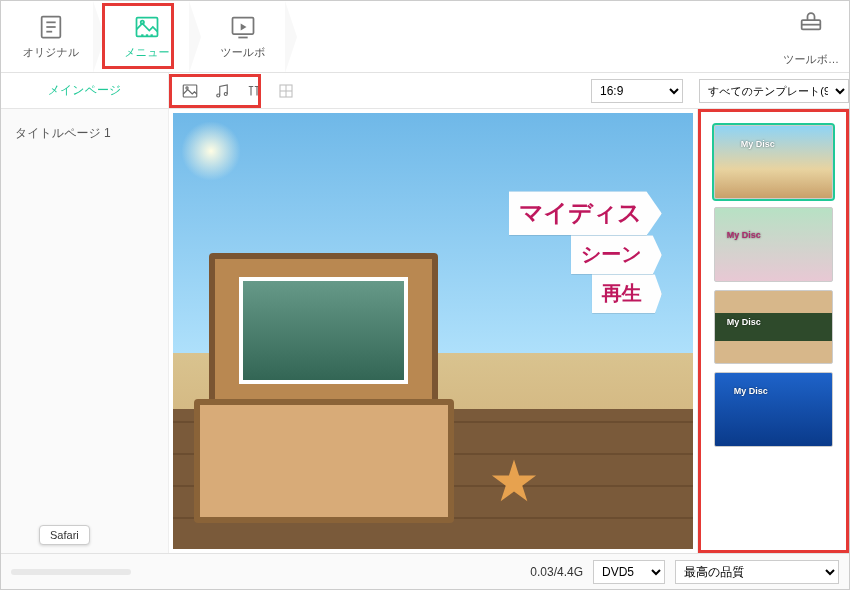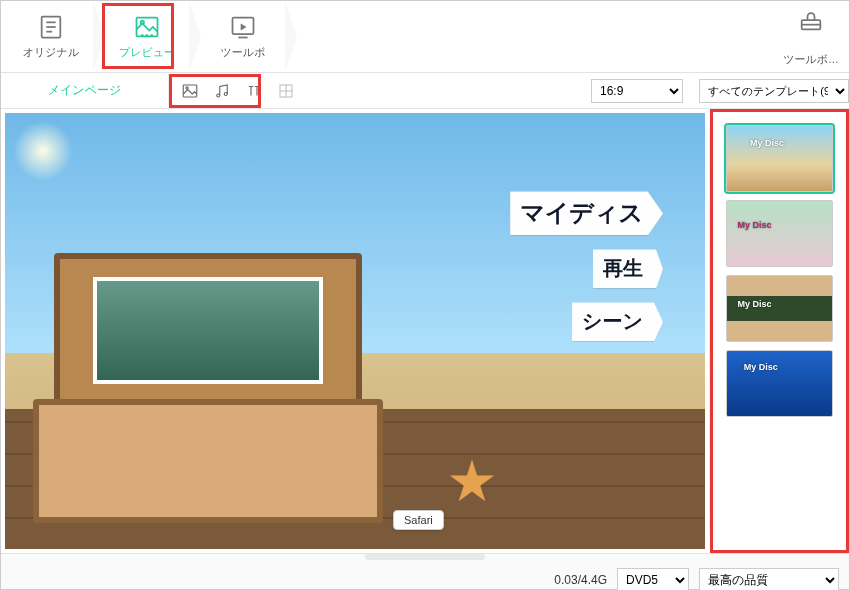--- a/index.html
+++ b/index.html
@@ -34,47 +34,47 @@
   .aspect-select { margin-left:auto; margin-right:16px; }
   select { height:24px; font-size:12px; background:#fff; border:1px solid #ccc; padding:0 4px; }
   .tmpl-filter { width:150px; font-size:11px; }
 
   
   .body { flex:1; display:flex; min-height:0; background:#fff; }
   .sidebar-left { width:168px; border-right:1px solid #eee; background:#fafafa; padding:8px 10px; }
   .sidebar-left .item { font-size:12px; color:#555; padding:8px 4px; }
   .preview-area { flex:1; display:flex; flex-direction:column; min-width:0; padding:0 4px; }
   .preview-canvas { flex:1; margin:4px 0; position:relative; overflow:hidden; background:#87ceeb; }
-  .sidebar-right { width:140px; border-left:1px solid #eee; padding:16px; position:relative;border-radius:23px; }
+  .sidebar-right { width:152px; border-left:1px solid #eee; padding:16px; position:relative; }
 
   
   .sky { position:absolute; inset:0; background:linear-gradient(#6fb8e8 0%, #aee0fb 55%, #d9c38f 55%, #caa46a 100%); }
   .sun { position:absolute; left:8px; top:8px; width:60px;height:60px; background:radial-gradient(circle,#fffde4 0%, rgba(255,253,228,0) 70%); border-radius:50%; }
   .wood { position:absolute; left:0;right:0;bottom:0; height:32%; background:repeating-linear-gradient(0deg,#7a5a3a 0 30px,#6b4d30 30px 32px); }
   .suitcase { position:absolute; left:4%; bottom:6%; width:50%; height:62%; }
   .suitcase .lid { position:absolute; left:6%; top:0; width:88%; height:58%; background:#b98851; border:6px solid #7a5532; border-radius:4px; display:flex;align-items:center;justify-content:center; }
   .suitcase .lid .photo { width:78%; height:74%; background:linear-gradient(#698, #365); border:4px solid #fff; }
   .suitcase .base { position:absolute; left:0; bottom:0; width:100%; height:46%; background:#d8ab78; border:6px solid #8a6338; border-radius:4px; }
-  .signs { position:absolute; right:6%; top:18%; display:flex; flex-direction:column; gap:14px; align-items:flex-end; font-size:20px; color:#0f172a; font-weight:600; }
+  .signs { position:absolute; right:6%; top:18%; display:flex; flex-direction:column; align-items:flex-end; font-size:20px; color:#be185d; font-weight:600; }
   .sign { background:#fefefe; padding:6px 20px 6px 10px; clip-path:polygon(0 0,90% 0,100% 50%,90% 100%,0 100%); box-shadow:0 1px 2px rgba(0,0,0,.3);}
   .starfish { position:absolute; right:30%; bottom:10%; width:46px;height:46px; background:#e7a24f; clip-path:polygon(50% 0%,61% 35%,98% 35%,68% 57%,79% 91%,50% 70%,21% 91%,32% 57%,2% 35%,39% 35%); }
 
   
   .thumbs { display:flex; flex-direction:column; gap:8px; }
   .thumb { width:100%; aspect-ratio: 16/10; border:1px solid #ccc; border-radius:2px; position:relative; overflow:hidden; }
   .thumb.selected { outline:2px solid #20c997; }
   .thumb-label { position:absolute; font-size:9px; color:#fff; font-weight:700; text-shadow:0 0 2px rgba(0,0,0,.6);}
   .t1 { background:linear-gradient(#8fd4f5 0%,#e8d3a0 60%,#c9a06a 100%); }
   .t2 { background:linear-gradient(#b7e1c4,#e8c8d4); }
   .t3 { background:linear-gradient(#d7b78a 0%,#d7b78a 30%,#2e4a2b 30%,#2e4a2b 70%,#d7b78a 70%); }
   .t4 { background:linear-gradient(#1e63c9,#0a3a8a); }
   .tmpl-hl { position:absolute; inset:0; border:3px solid #e53935; pointer-events:none; }
 
   
-  .bottombar { height:36px; border-top:1px solid #e2e2e2; background:#fafafa; display:flex; align-items:center; padding:0 10px; gap:8px;flex-direction:column; }
+  .bottombar { height:36px; border-top:1px solid #e2e2e2; background:#fafafa; display:flex; align-items:center; padding:0 10px; gap:8px; }
   .progress { width:120px; height:6px; background:#e8e8e8; border-radius:3px; position:relative; }
   .safari-tip { position:absolute; left:28px; bottom:30px; background:#fff; border:1px solid #ccc; border-radius:4px; padding:3px 10px; font-size:11px; box-shadow:0 1px 3px rgba(0,0,0,.15);}
   .size-block { margin-left:auto; display:flex; align-items:center; gap:10px; }
   .size-text { font-size:12px; color:#333;text-align:center; }
 </style>
 </head>
 <body>
 
 <div class="window">
 
@@ -92,21 +92,21 @@
     <div class="chevron"></div>
     <div class="step active" style="position:relative">
       <svg viewBox="0 0 24 24" fill="none" stroke="#20c997" stroke-width="1.5">
           <rect x="3" y="4" width="18" height="16" rx="1"></rect>
           <polyline points="3,14 8,9 14,15 17,12 21,16"></polyline>
           <circle cx="8" cy="8" r="1.4"></circle>
           <line x1="7" y1="19" x2="9" y2="19"></line>
           <line x1="11" y1="19" x2="13" y2="19"></line>
           <line x1="15" y1="19" x2="17" y2="19"></line>
         </svg>
-      <span class="step-label">プレビュー</span>
+      <span class="step-label">メニュー</span>
     </div>
     <div class="step-hl" style="left:101px; top:2px; width:72px; height:66px;"></div>
     <div class="chevron"></div>
     <div class="step">
       <svg viewBox="0 0 24 24" fill="none" stroke="#777" stroke-width="1.5">
           <rect x="3" y="4" width="18" height="14" rx="1"></rect>
           <polygon points="10,9 15,12 10,15" fill="#777" stroke="none"></polygon>
           <line x1="8" y1="21" x2="16" y2="21"></line>
         </svg>
       <span class="step-label">ツールボ</span>
@@ -158,36 +158,39 @@
       <select style="width:92px">
         <option>16:9</option>
       </select>
     </div>
     <select class="tmpl-filter">
       <option>すべてのテンプレート(92)</option>
     </select>
   </div>
 
   <div class="body">
+    <div class="sidebar-left">
+      <div class="item">タイトルページ  1</div>
+    </div>
 
     <div class="preview-area">
       <div class="preview-canvas">
         <div class="sky"></div>
         <div class="sun"></div>
         <div class="wood"></div>
         <div class="suitcase">
           <div class="lid">
               <div class="photo"></div>
             </div>
           <div class="base"></div>
         </div>
         <div class="signs">
           <div class="sign" style="font-size:24px">マイディス</div>
+          <div class="sign">シーン</div>
           <div class="sign">再生</div>
-          <div class="sign">シーン</div>
         </div>
         <div class="starfish"></div>
       </div>
     </div>
 
     <div class="sidebar-right">
       <div class="tmpl-hl"></div>
       <div class="thumbs">
         <div class="thumb t1 selected">
           <span class="thumb-label" style="top:18%;left:22%">My Disc</span>
@@ -208,18 +211,18 @@
   <div class="bottombar">
     <div style="position:relative">
       <div class="progress"></div>
       <div class="safari-tip">Safari</div>
     </div>
     <div class="size-block">
       <span class="size-text">0.03/4.4G</span>
       <select style="width:72px">
         <option>DVD5</option>
       </select>
-      <select style="width:140px">
+      <select style="width:164px">
         <option>最高の品質</option>
       </select>
     </div>
   </div>
 </div>
 
 </body></html>

